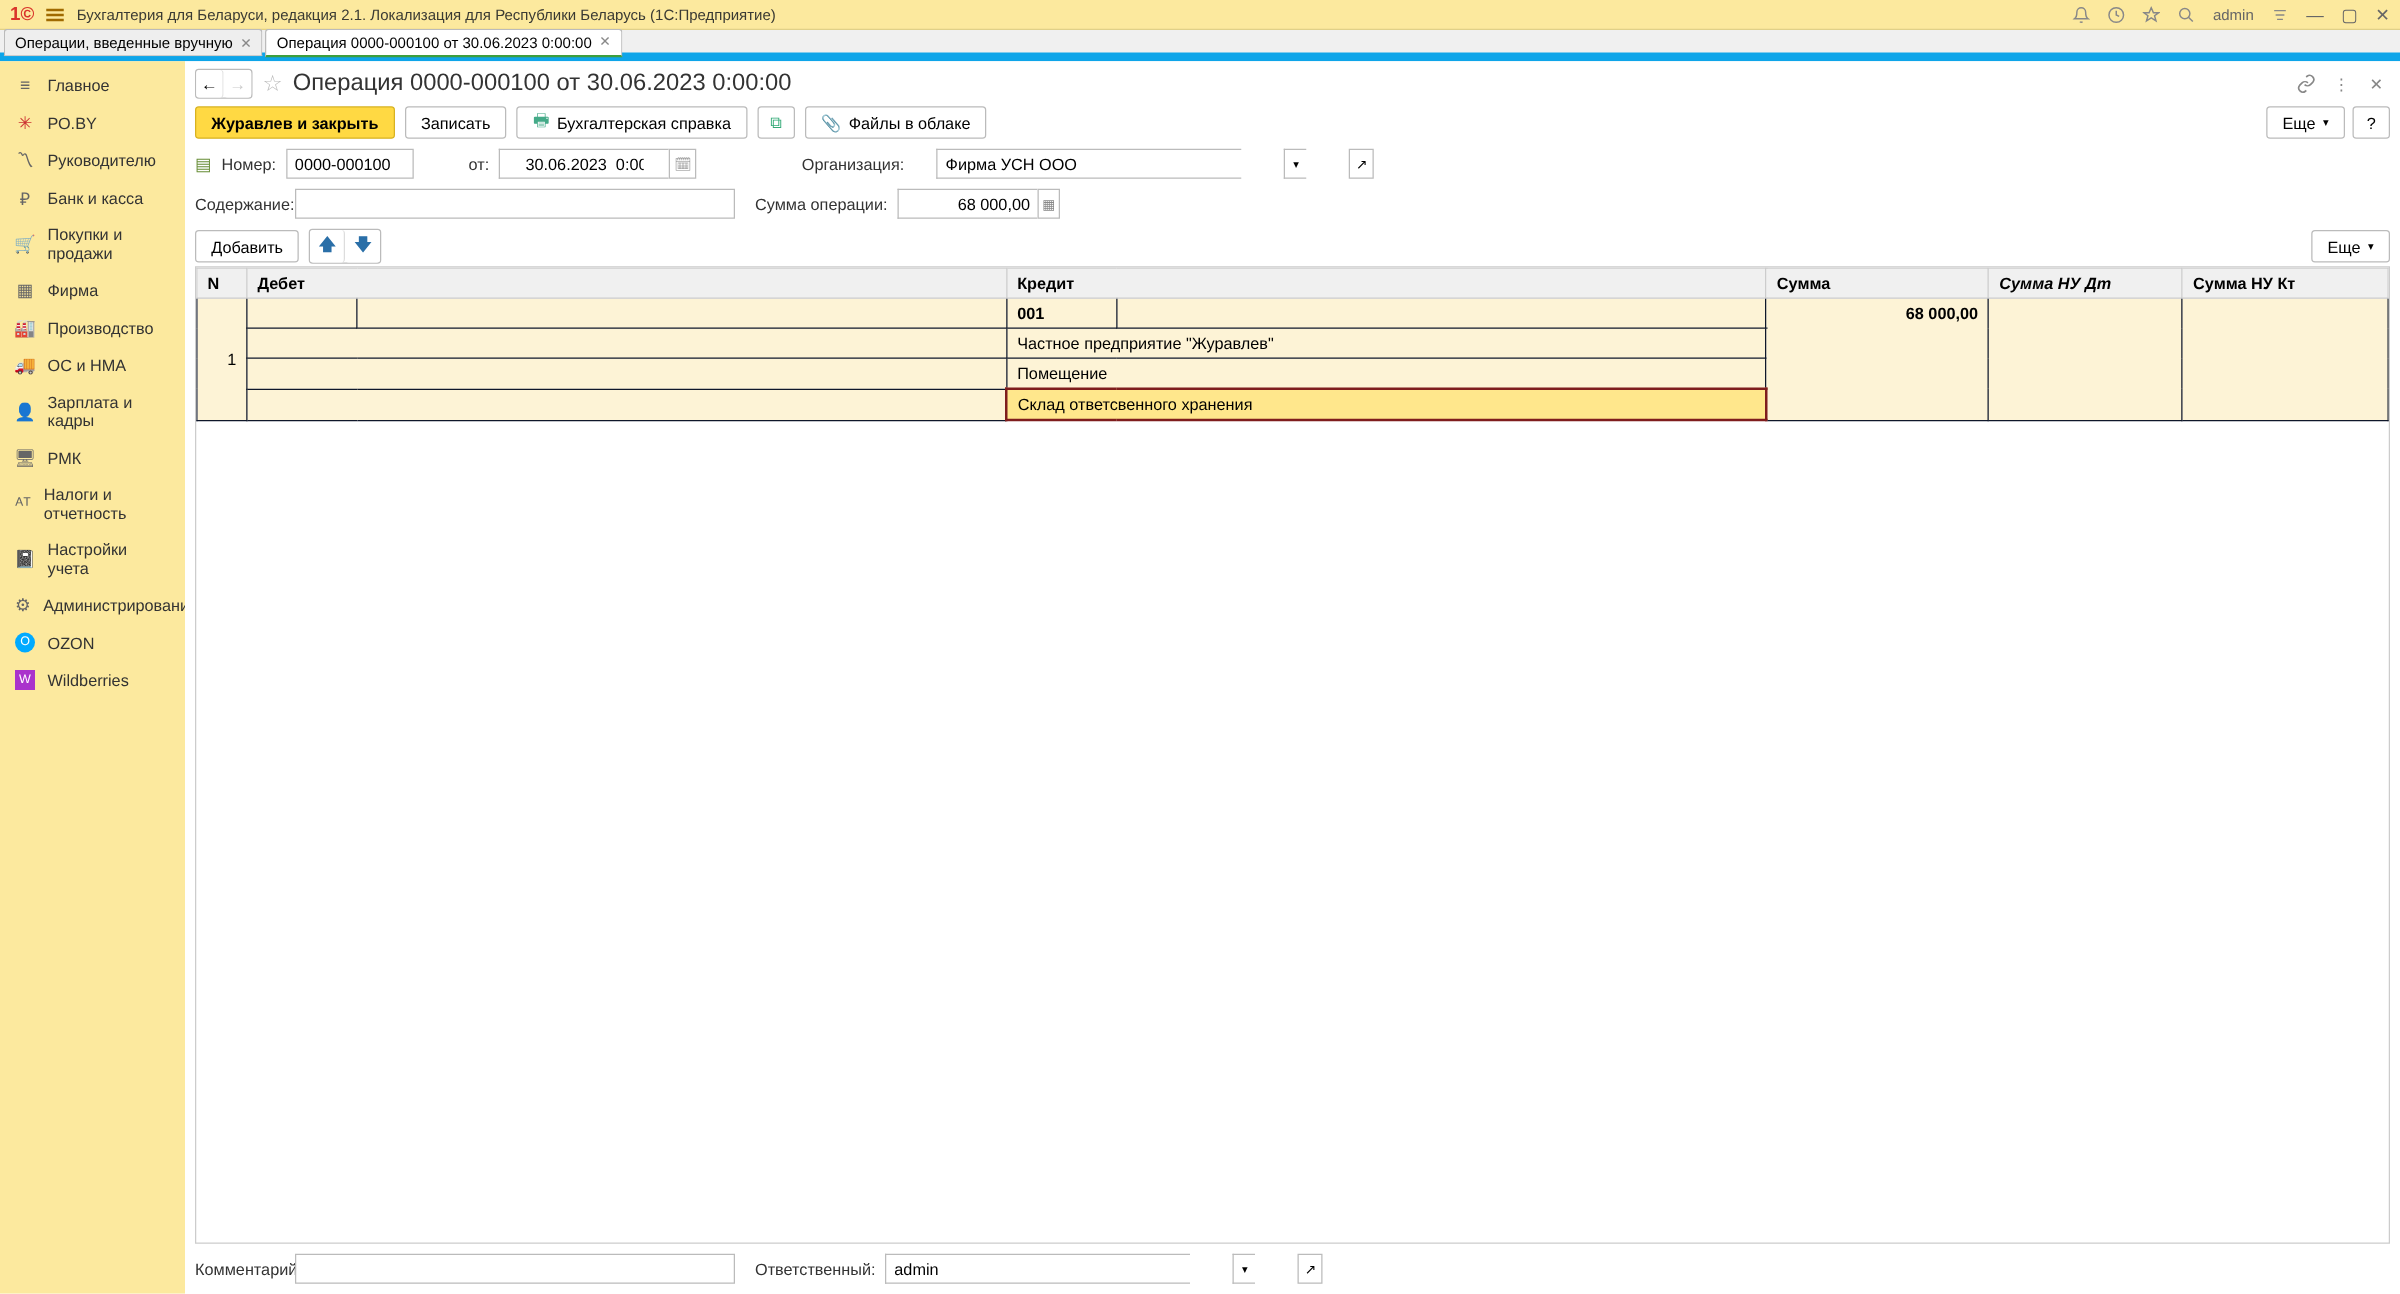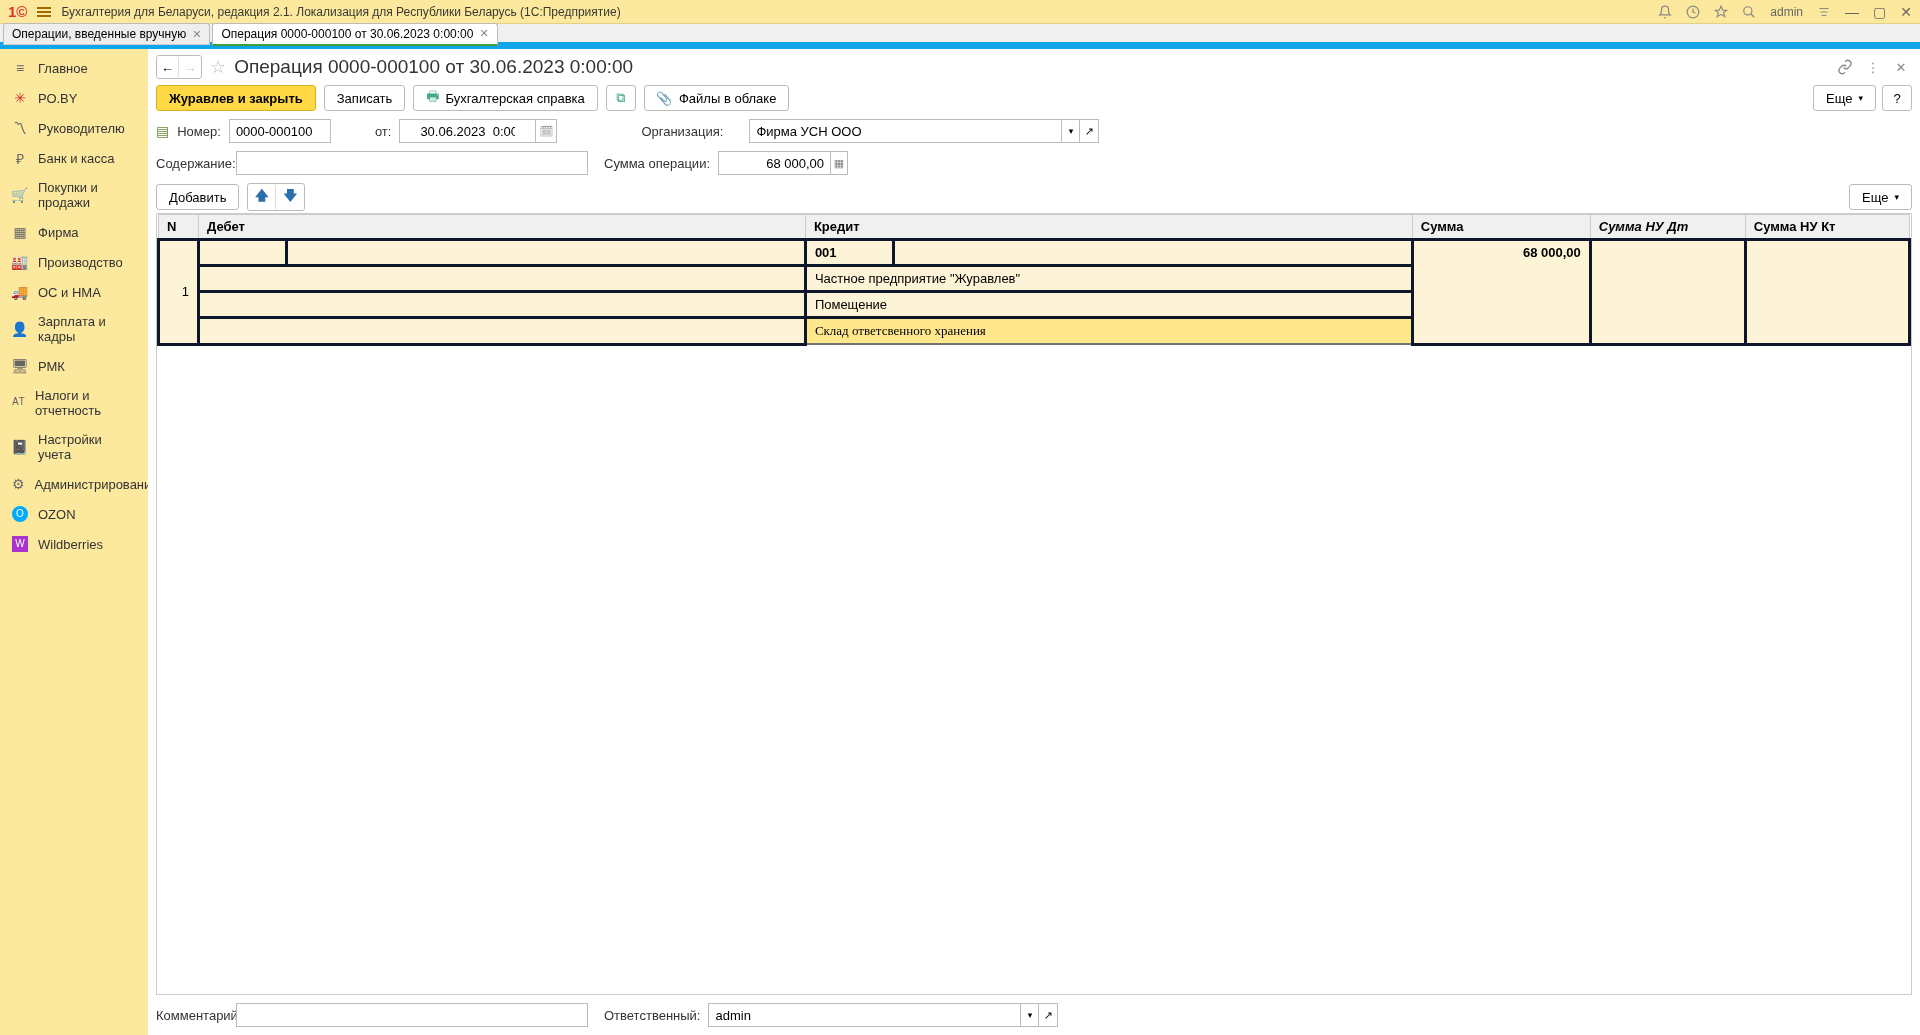--- a/index.html
+++ b/index.html
@@ -51,42 +51,42 @@
 
 
 .form-row { display: flex; align-items: center; gap: 8px; margin-bottom: 8px; }
 .form-label { font-size: 13px; color: #333; }
 .form-icon { color:#6a8f3a; font-size:14px;}
 .text-input { border: 1px solid #bbb; padding: 3px 6px; font-size: 13px; background: #fff; height:24px;}
 .text-input.small { width: 102px; }
 .date-field { display: flex; }
 .date-input { border: 1px solid #bbb; border-right: none; padding: 3px 20px; font-size: 13px; width: 136px; height:24px; }
 .date-btn { border: 1px solid #bbb; background: #fff; width: 22px; height:24px; display: flex; align-items: center; justify-content: center; cursor: pointer; font-size:11px; color:#888;}
-.combo-field { display: flex; flex:0 0 350px;}
+.combo-field { display: flex; flex:0 0 350px;gap:34px;}
 .combo-input { border: 1px solid #bbb; border-right: none; padding: 3px 6px; font-size: 13px; flex:1; height:24px;}
 .combo-drop { border: 1px solid #bbb; border-right:none; background: #fff; width: 18px; height:24px; display: flex; align-items: center; justify-content: center; cursor: pointer; font-size:9px;}
 .combo-open { border:1px solid #bbb; background:#fff; width:20px; height:24px; display:flex; align-items:center; justify-content:center; cursor:pointer; font-size:11px;}
 .num-field{display:flex;}
 .num-input{border:1px solid #bbb; border-right:none; padding:3px 6px; font-size:13px; width:112px; text-align:right; height:24px;}
 .num-btn{border:1px solid #bbb; background:#fff; width:18px; height:24px; display:flex; align-items:center; justify-content:center; cursor:pointer; font-size:11px; color:#888;}
 
 .content-input{ width:354px; }
 
 
 .table-tb { display: flex; gap: 8px; margin-bottom: 2px; align-items:center;}
 .arrow-btn { border: 1px solid #bbb; background: #fff; width: 28px; height: 26px; display: flex; align-items: center; justify-content: center; cursor: pointer; border-radius:3px; color:#2a6fa8; font-weight:bold;}
 .table-tb-right{margin-left:auto;}
 
 
 .grid { border: 1px solid #ccc; flex: 1; background: #fff; overflow: auto; }
 .grid table { border-collapse: collapse; width: 100%; }
 .grid th { background: #f0f0f0; border: 1px solid #ccc; padding: 4px 8px; text-align: left; font-weight: bold; font-size: 13px; }
-.grid td { border: 3px solid #0f172a; padding: 4px 8px; font-size: 13px; }
+.grid td { border: 1px solid #0f172a; padding: 4px 8px; font-size: 13px; }
 .grid tr.data-row td { background: #fdf3d6; }
-.grid td.selected { background: #ffe78c !important; border:2px solid #737373;font-family:Liberation Serif, serif; }
+.grid td.selected { background: #ffe78c !important; border:2px solid #7f1d1d; }
 .grid th.col-n{width:40px;}
 .grid th.col-debet{width:400px;margin-top:28px;}
 .grid th.col-kredit{width:400px;}
 .grid th.col-sum{width:178px;}
 .grid th.col-sum-nu-dt{width:155px;font-style:italic;}
 .grid th.col-sum-nu-kt{}
 .td-num{text-align:right;}
 .td-bold{font-weight:bold;}
 
 

